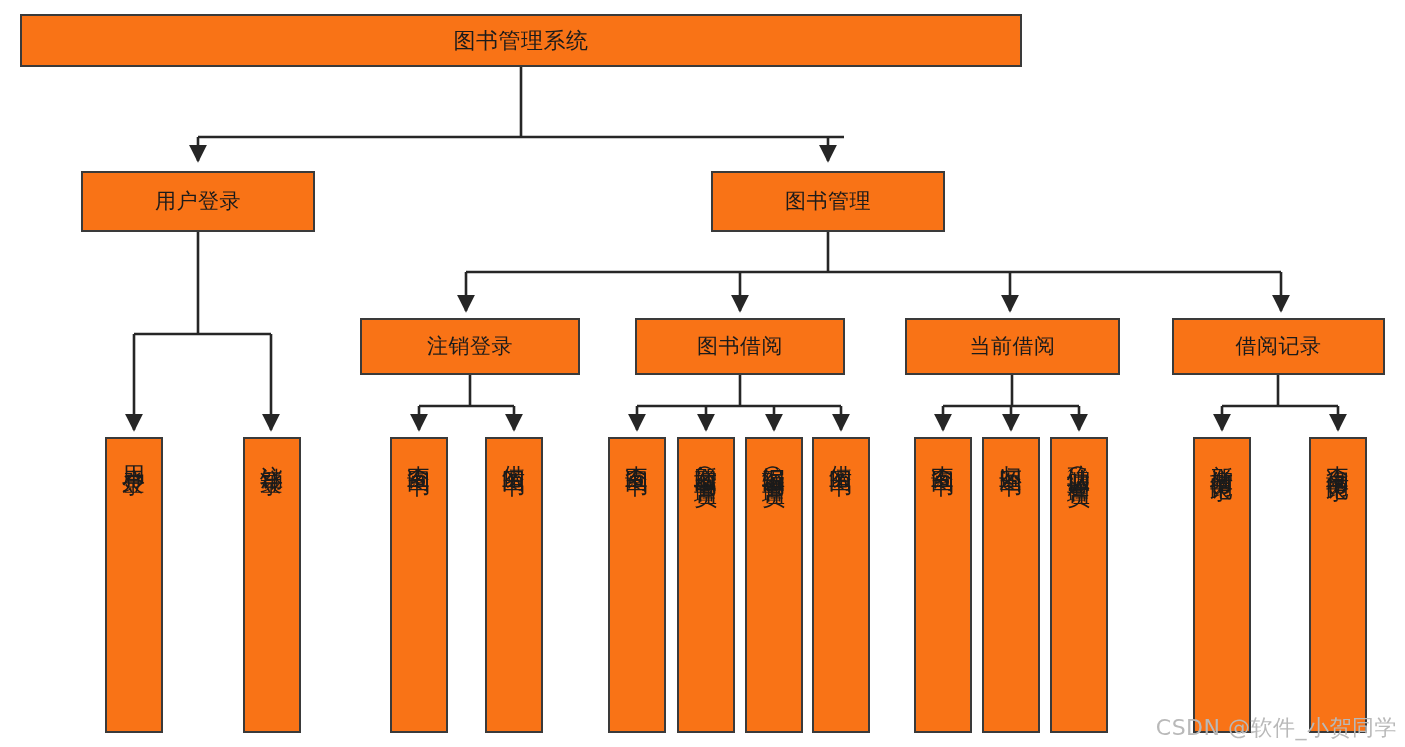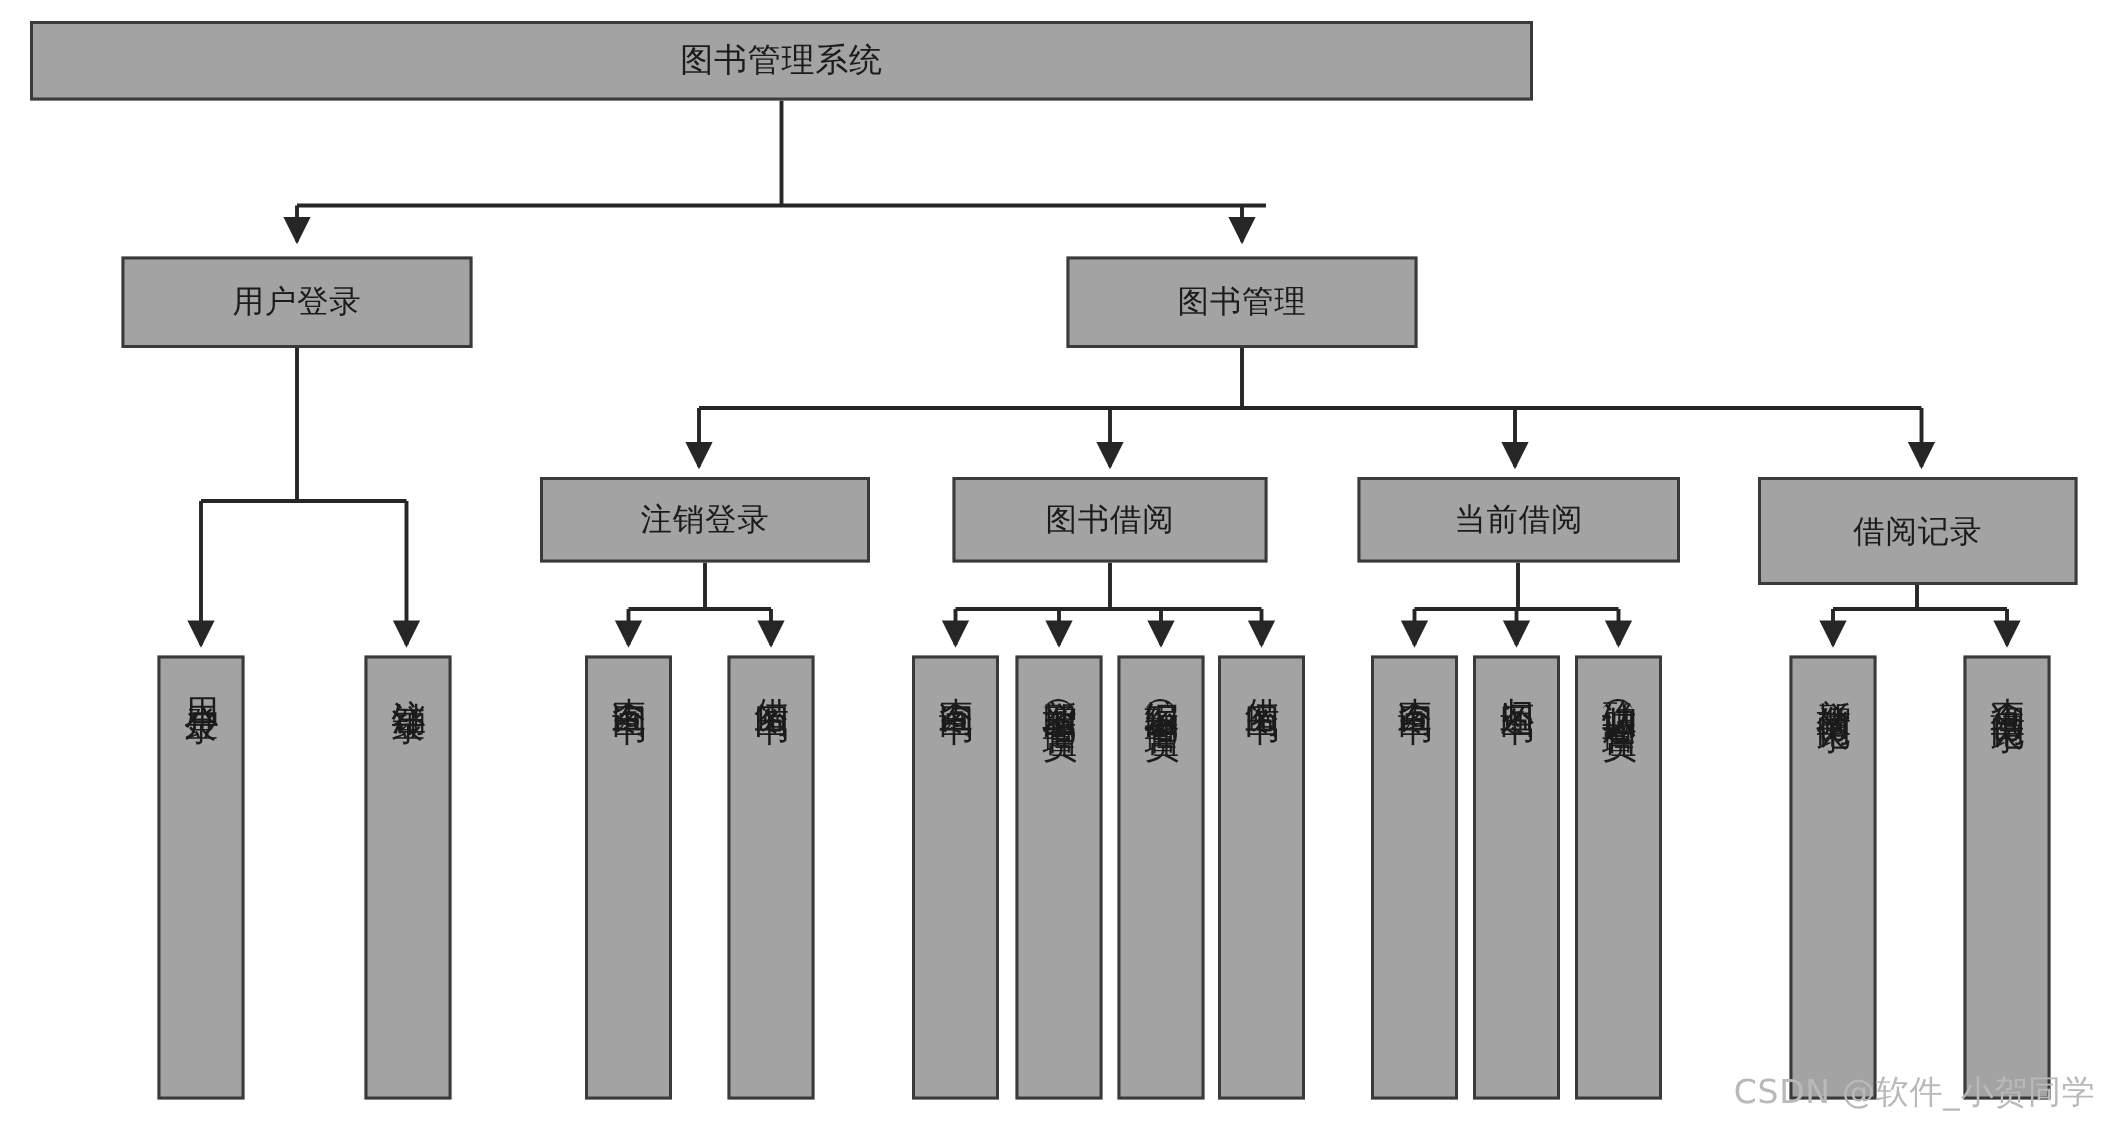--- a/index.html
+++ b/index.html
@@ -10,21 +10,21 @@
     font-family:"DejaVu Sans","Liberation Sans",sans-serif;
     overflow:hidden;
     position:relative;
   }
   #canvas{position:absolute;left:0;top:0;width:1405px;height:747px;}
   svg.edges{position:absolute;left:0;top:0;width:1405px;height:747px;}
 
   .node{
     position:absolute;
     box-sizing:border-box;
-    background:#a3a3a3;
+    background:#f97316;
     border:2.5px solid #3a3a3a;
     display:flex;
     align-items:center;
     justify-content:center;
     color:#1b1b1b;
   }
   .node .lbl{
     display:block;
     text-align:center;
     line-height:1.18;
@@ -132,21 +132,21 @@
   </div>
 
   <div class="node h" style="left:905px;top:318px;width:215px;height:57px;">
     <span class="lbl">当前借阅</span>
   </div>
 
   <div class="node h" style="left:635px;top:318px;width:210px;height:57px;">
     <span class="lbl">图书借阅</span>
   </div>
 
-  <div class="node h" style="left:1172px;top:318px;width:213px;height:72px;">
+  <div class="node h" style="left:1172px;top:318px;width:213px;height:57px;">
     <span class="lbl">借阅记录</span>
   </div>
 
   <div class="node v" style="left:105px;top:437px;width:58px;height:296px;">
     <span class="lbl">用户登录</span>
   </div>
 
   <div class="node v" style="left:243px;top:437px;width:58px;height:296px;">
     <span class="lbl">注销登录</span>
   </div>

